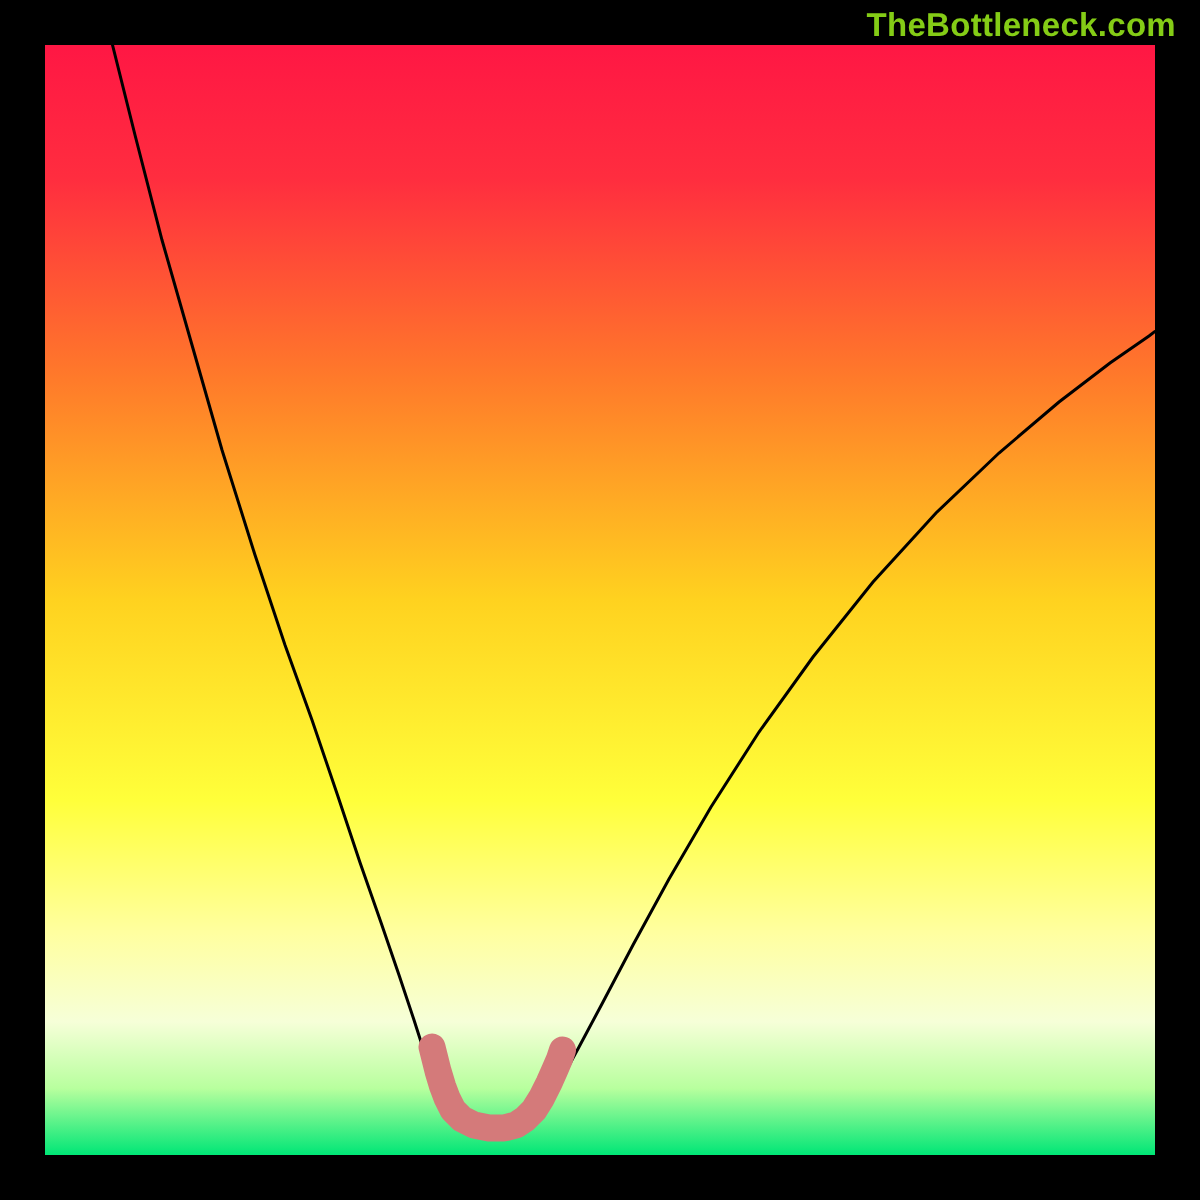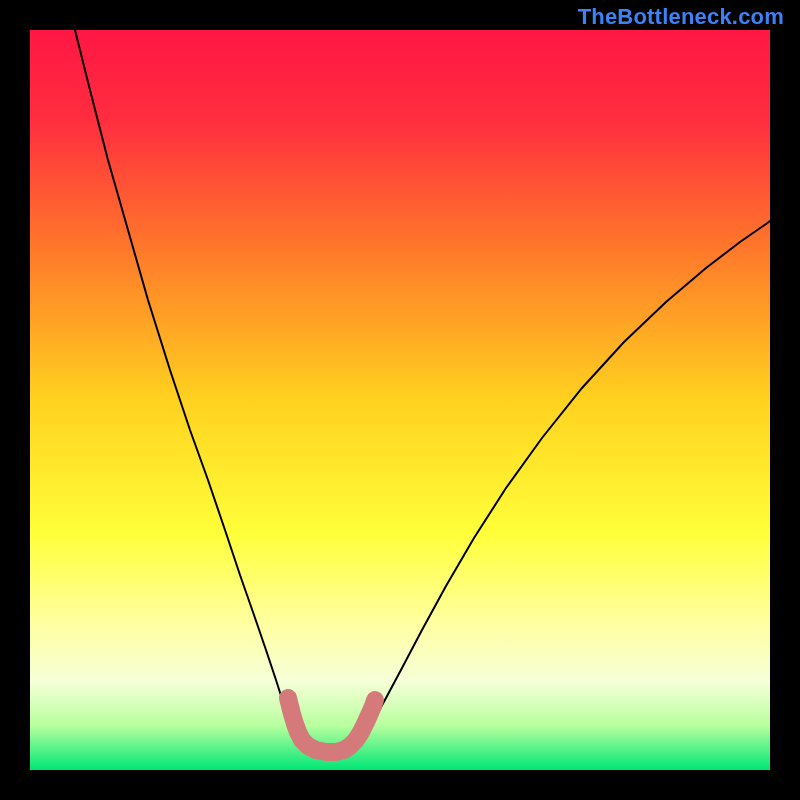--- a/index.html
+++ b/index.html
@@ -1,18 +1,18 @@
 <!DOCTYPE html>
 <html><head>
 <meta charset="utf-8">
 <style>
   html,body{margin:0;padding:0;width:800px;height:800px;background:#000;overflow:hidden;font-family:Arial,Helvetica,sans-serif}
   .frame{position:absolute;left:0;top:0;width:800px;height:800px;background:#000}
   .plot{position:absolute;left:30px;top:30px;width:740px;height:740px;overflow:hidden}
-  .watermark{position:absolute;top:4px;right:16px;color:#3b82f6;font-weight:600;font-size:22px;letter-spacing:.2px}
+  .watermark{position:absolute;top:4px;right:16px;color:#84cc16;font-weight:600;font-size:22px;letter-spacing:.2px}
   svg{display:block}
 </style>
 </head>
 <body>
 
 <div class="frame">
   <div class="plot">
     <svg width="740" height="740" viewBox="0 0 740 740">
       <defs>
         <linearGradient id="bg" x1="0" y1="0" x2="0" y2="1">

